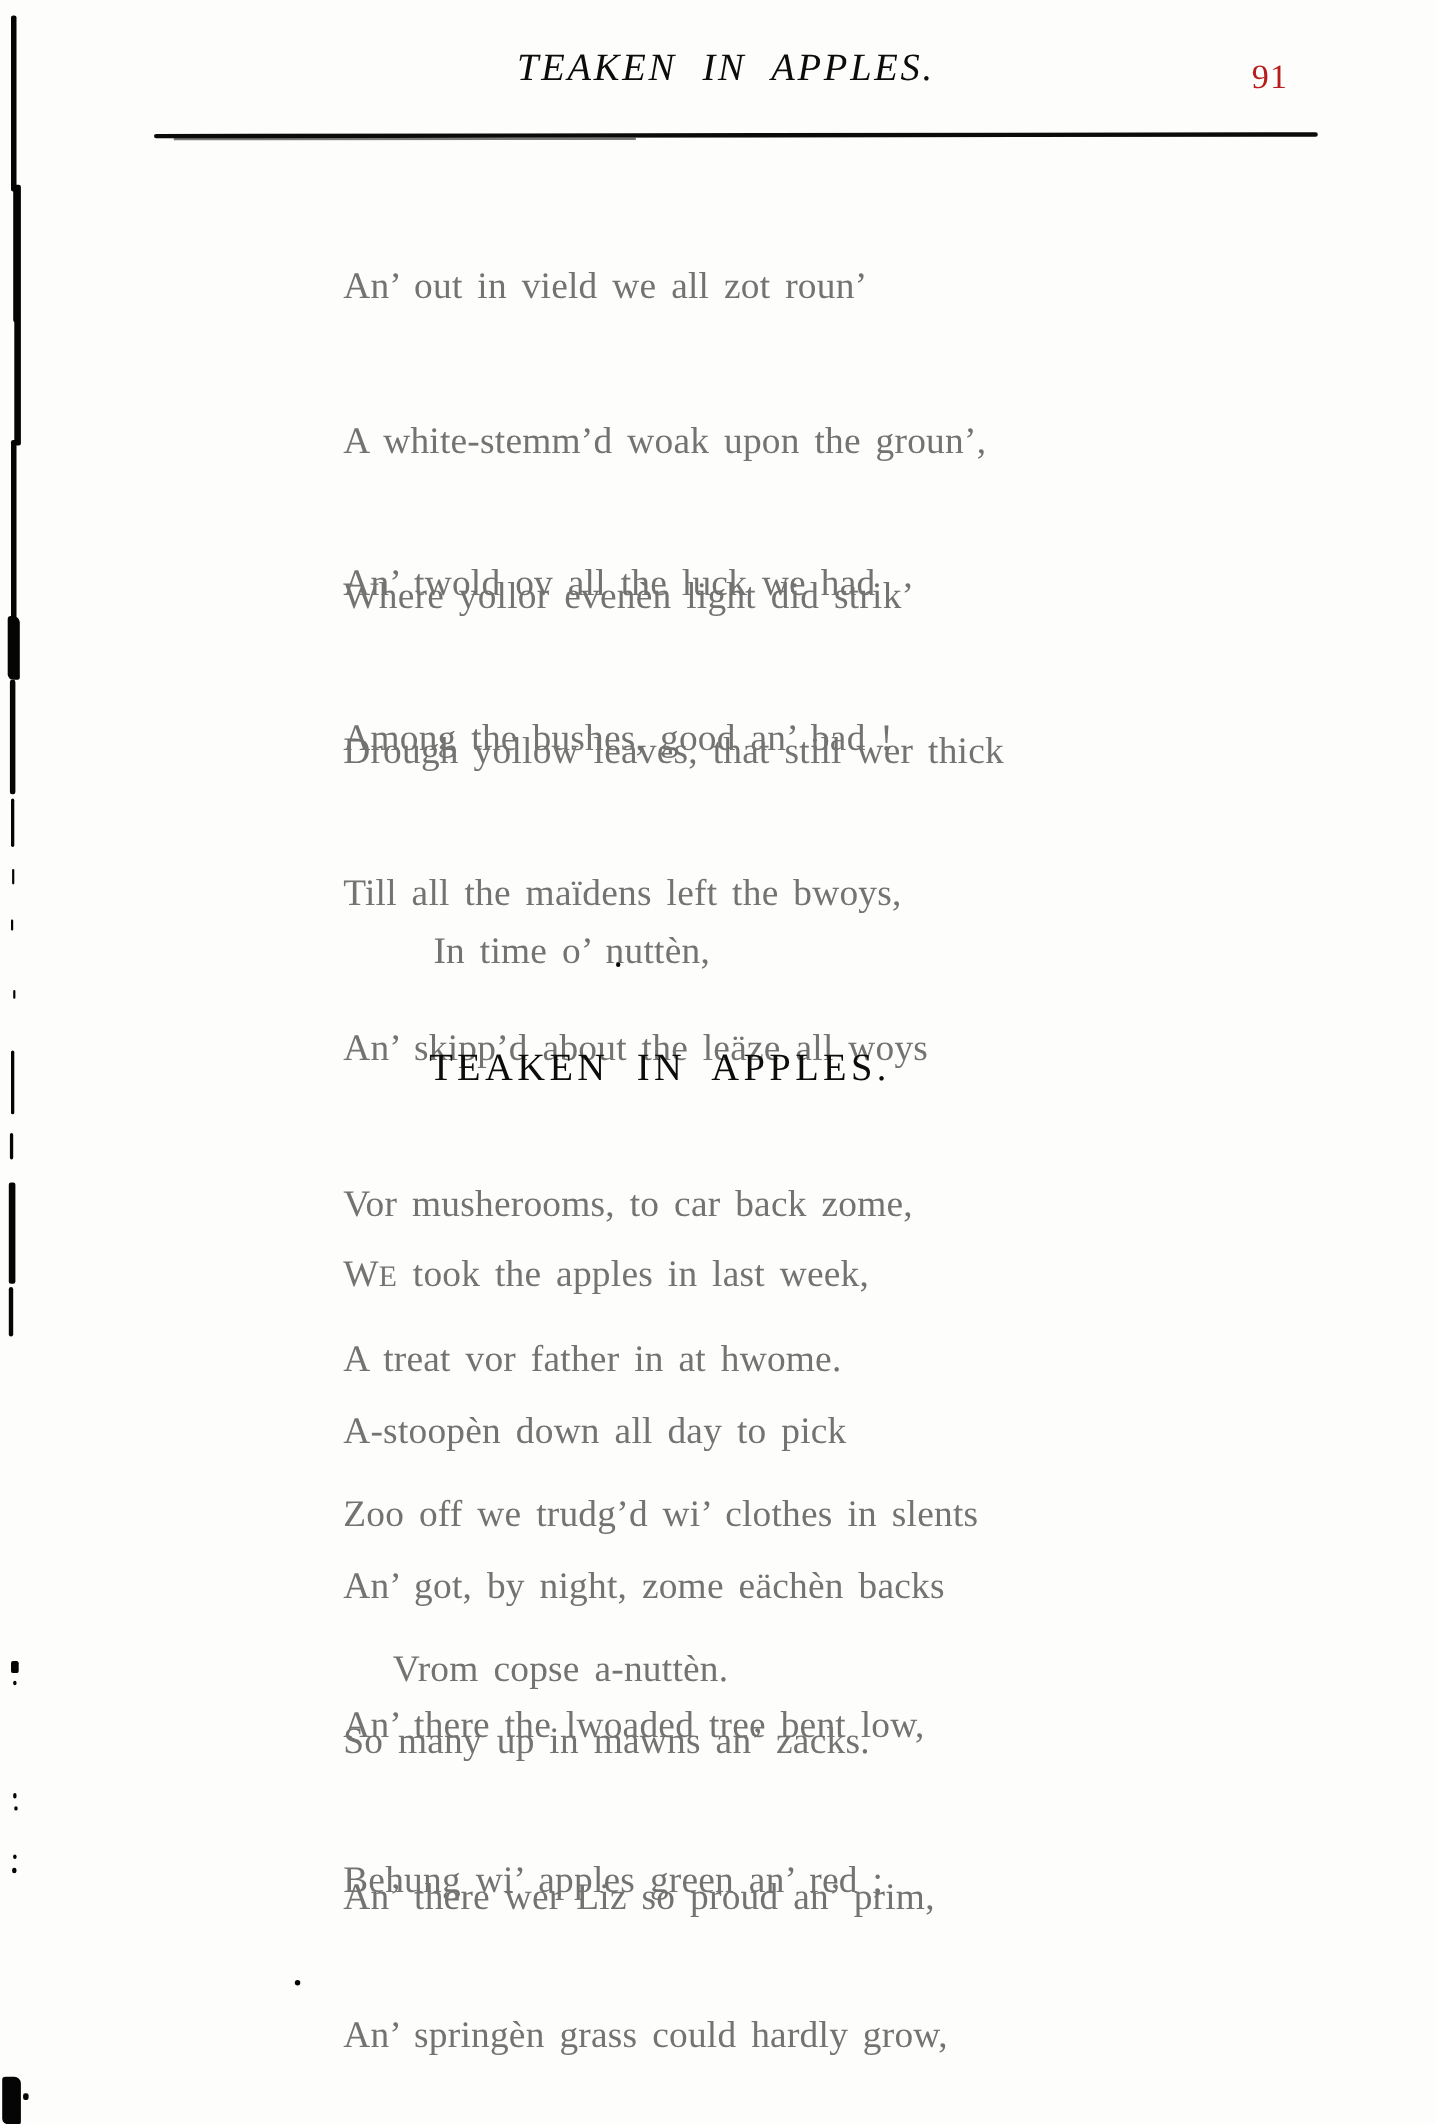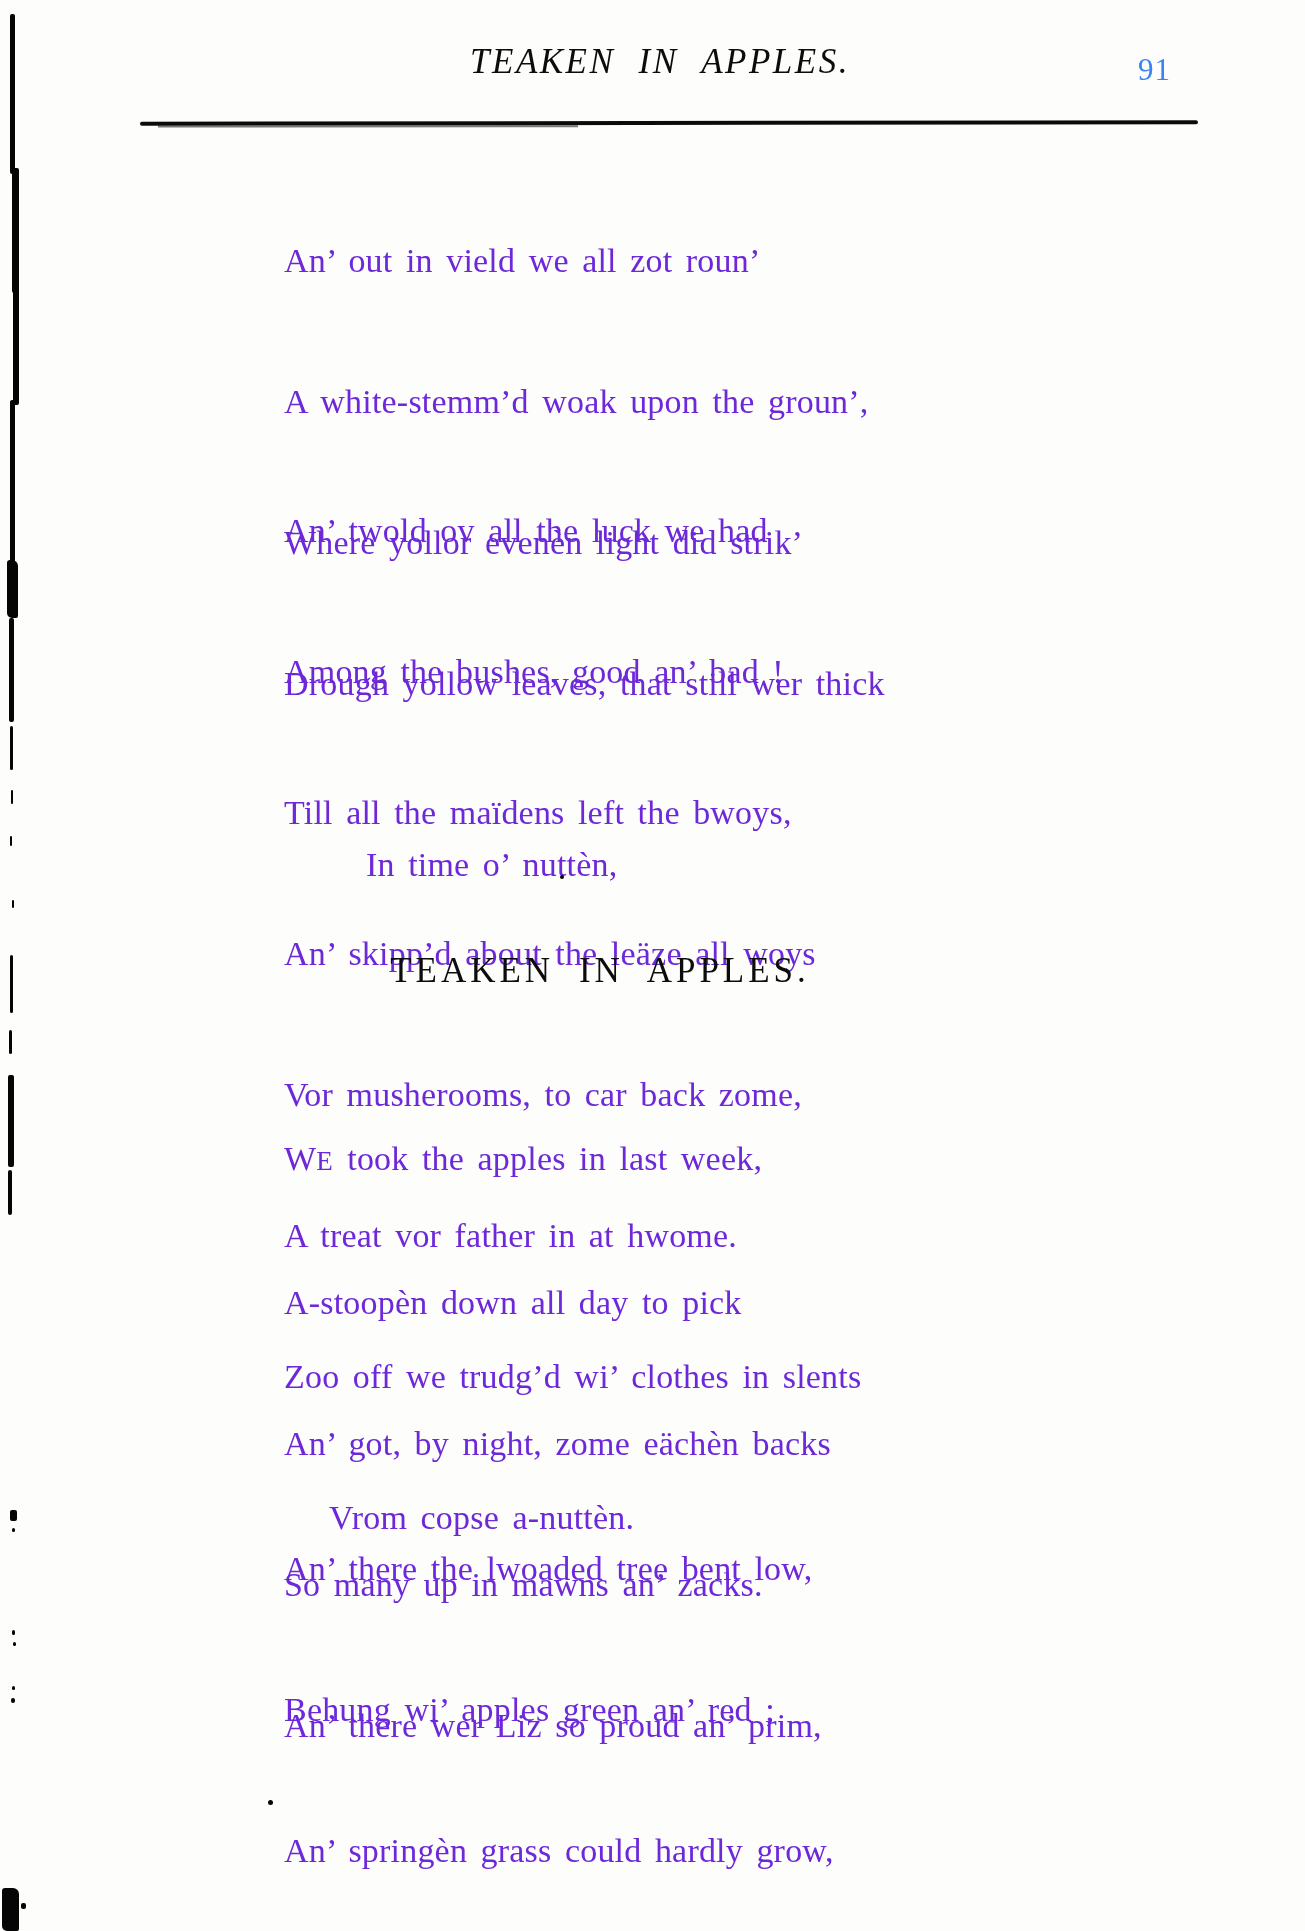--- a/index.html
+++ b/index.html
@@ -24,46 +24,46 @@
     font-size: 35px;
     letter-spacing: 2.5px;
     word-spacing: 12px;
     color: #0c0c0c;
   }
   .page-number {
     position: absolute;
     left: 1138px; top: 52px;
     font-size: 31px;
     letter-spacing: 1px;
-    color: #3b82f6;
+    color: #b91c1c;
   }
   .header-rule {
     position: absolute;
     left: 140px; top: 121px;
     width: 1058px; height: 3.5px;
     background: #0b0b0b;
     transform: rotate(-0.08deg);
     border-radius: 2px;
   }
   .header-rule::after {
     content:"";
     position:absolute; left:18px; top:4px;
     width:420px; height:1.5px; background:#0b0b0b; opacity:.55;
     transform: rotate(0.05deg);
   }
 
   
   .stanza {
     position: absolute;
-    left: 284px;
+    left: 312px;
     font-size: 34px;
     line-height: 47px;
     letter-spacing: 0.2px;
     word-spacing: 0.14em;
-    color: #6d28d9;
+    color: #737373;
     white-space: pre;
   }
   .stanza-1 { top: 143px; }
   .stanza-2 { top: 413px; }
   .stanza-3 { top: 1041px; }
   .stanza-4 { top: 1451px; }
   .indent-1 { margin-left: 82px; margin-top: 40px; }
   .indent-2 { margin-left: 45px; }
   .smallcap { font-size: 27px; letter-spacing: 1px; }
 

